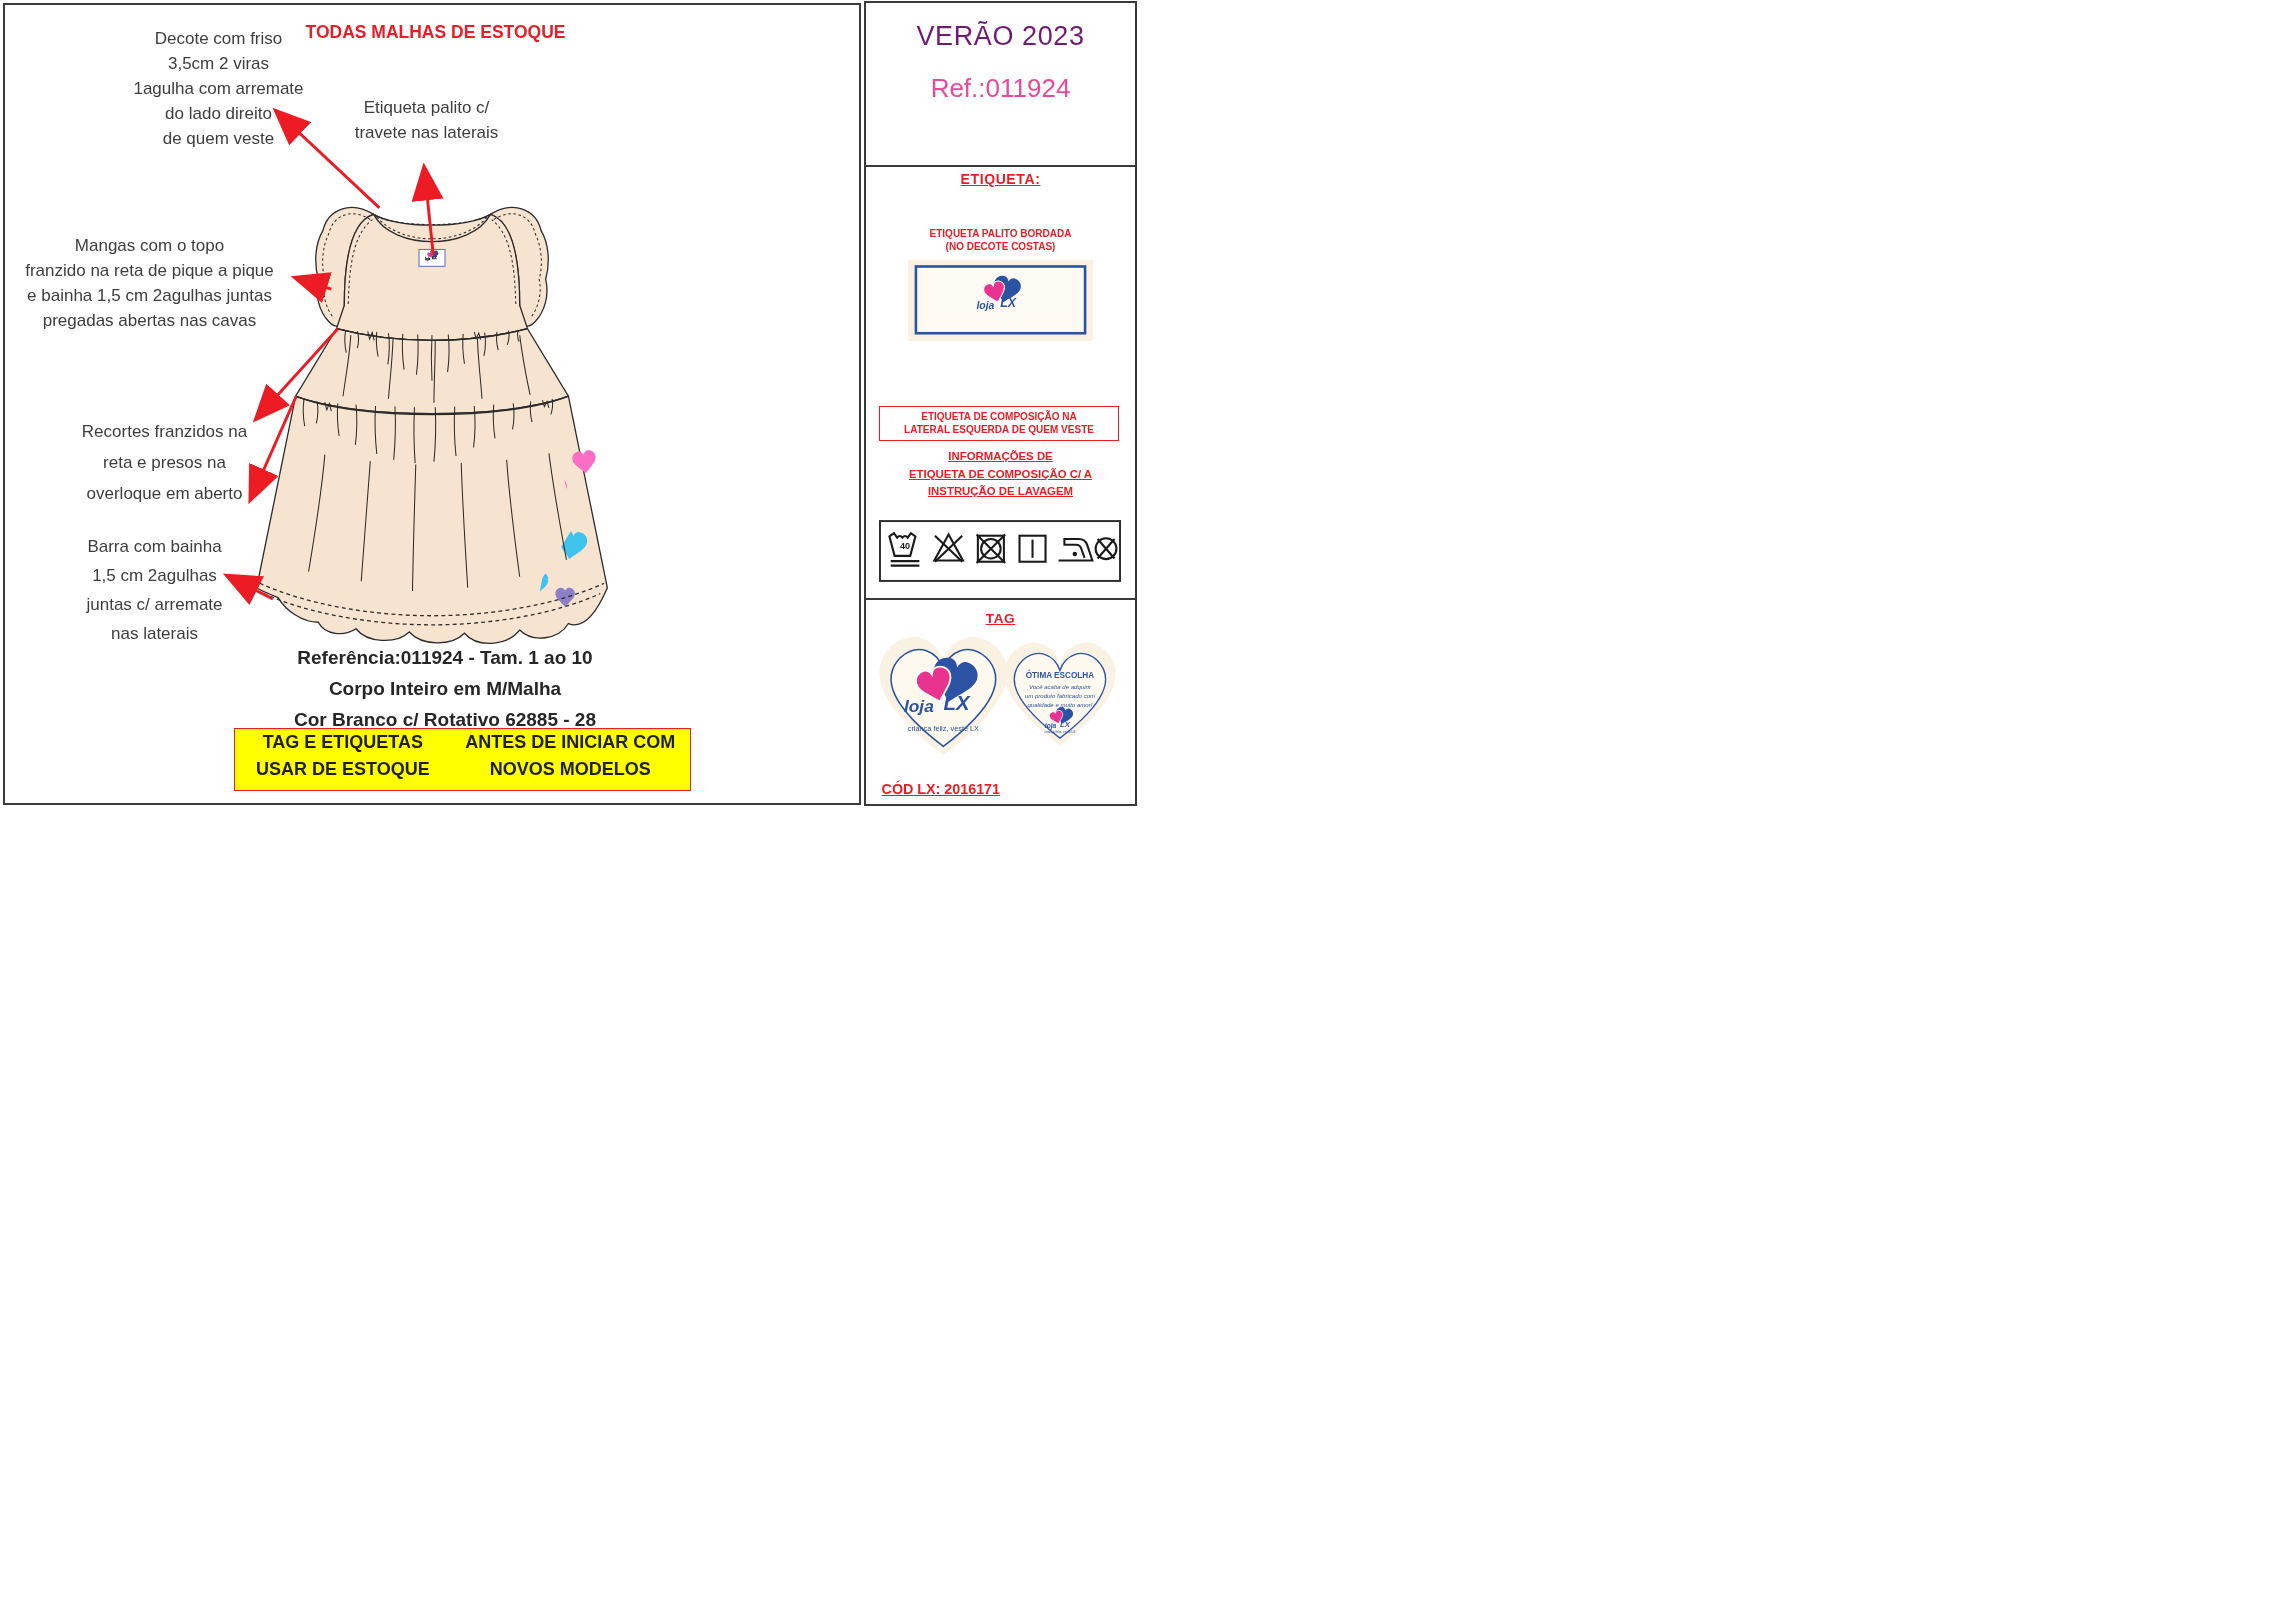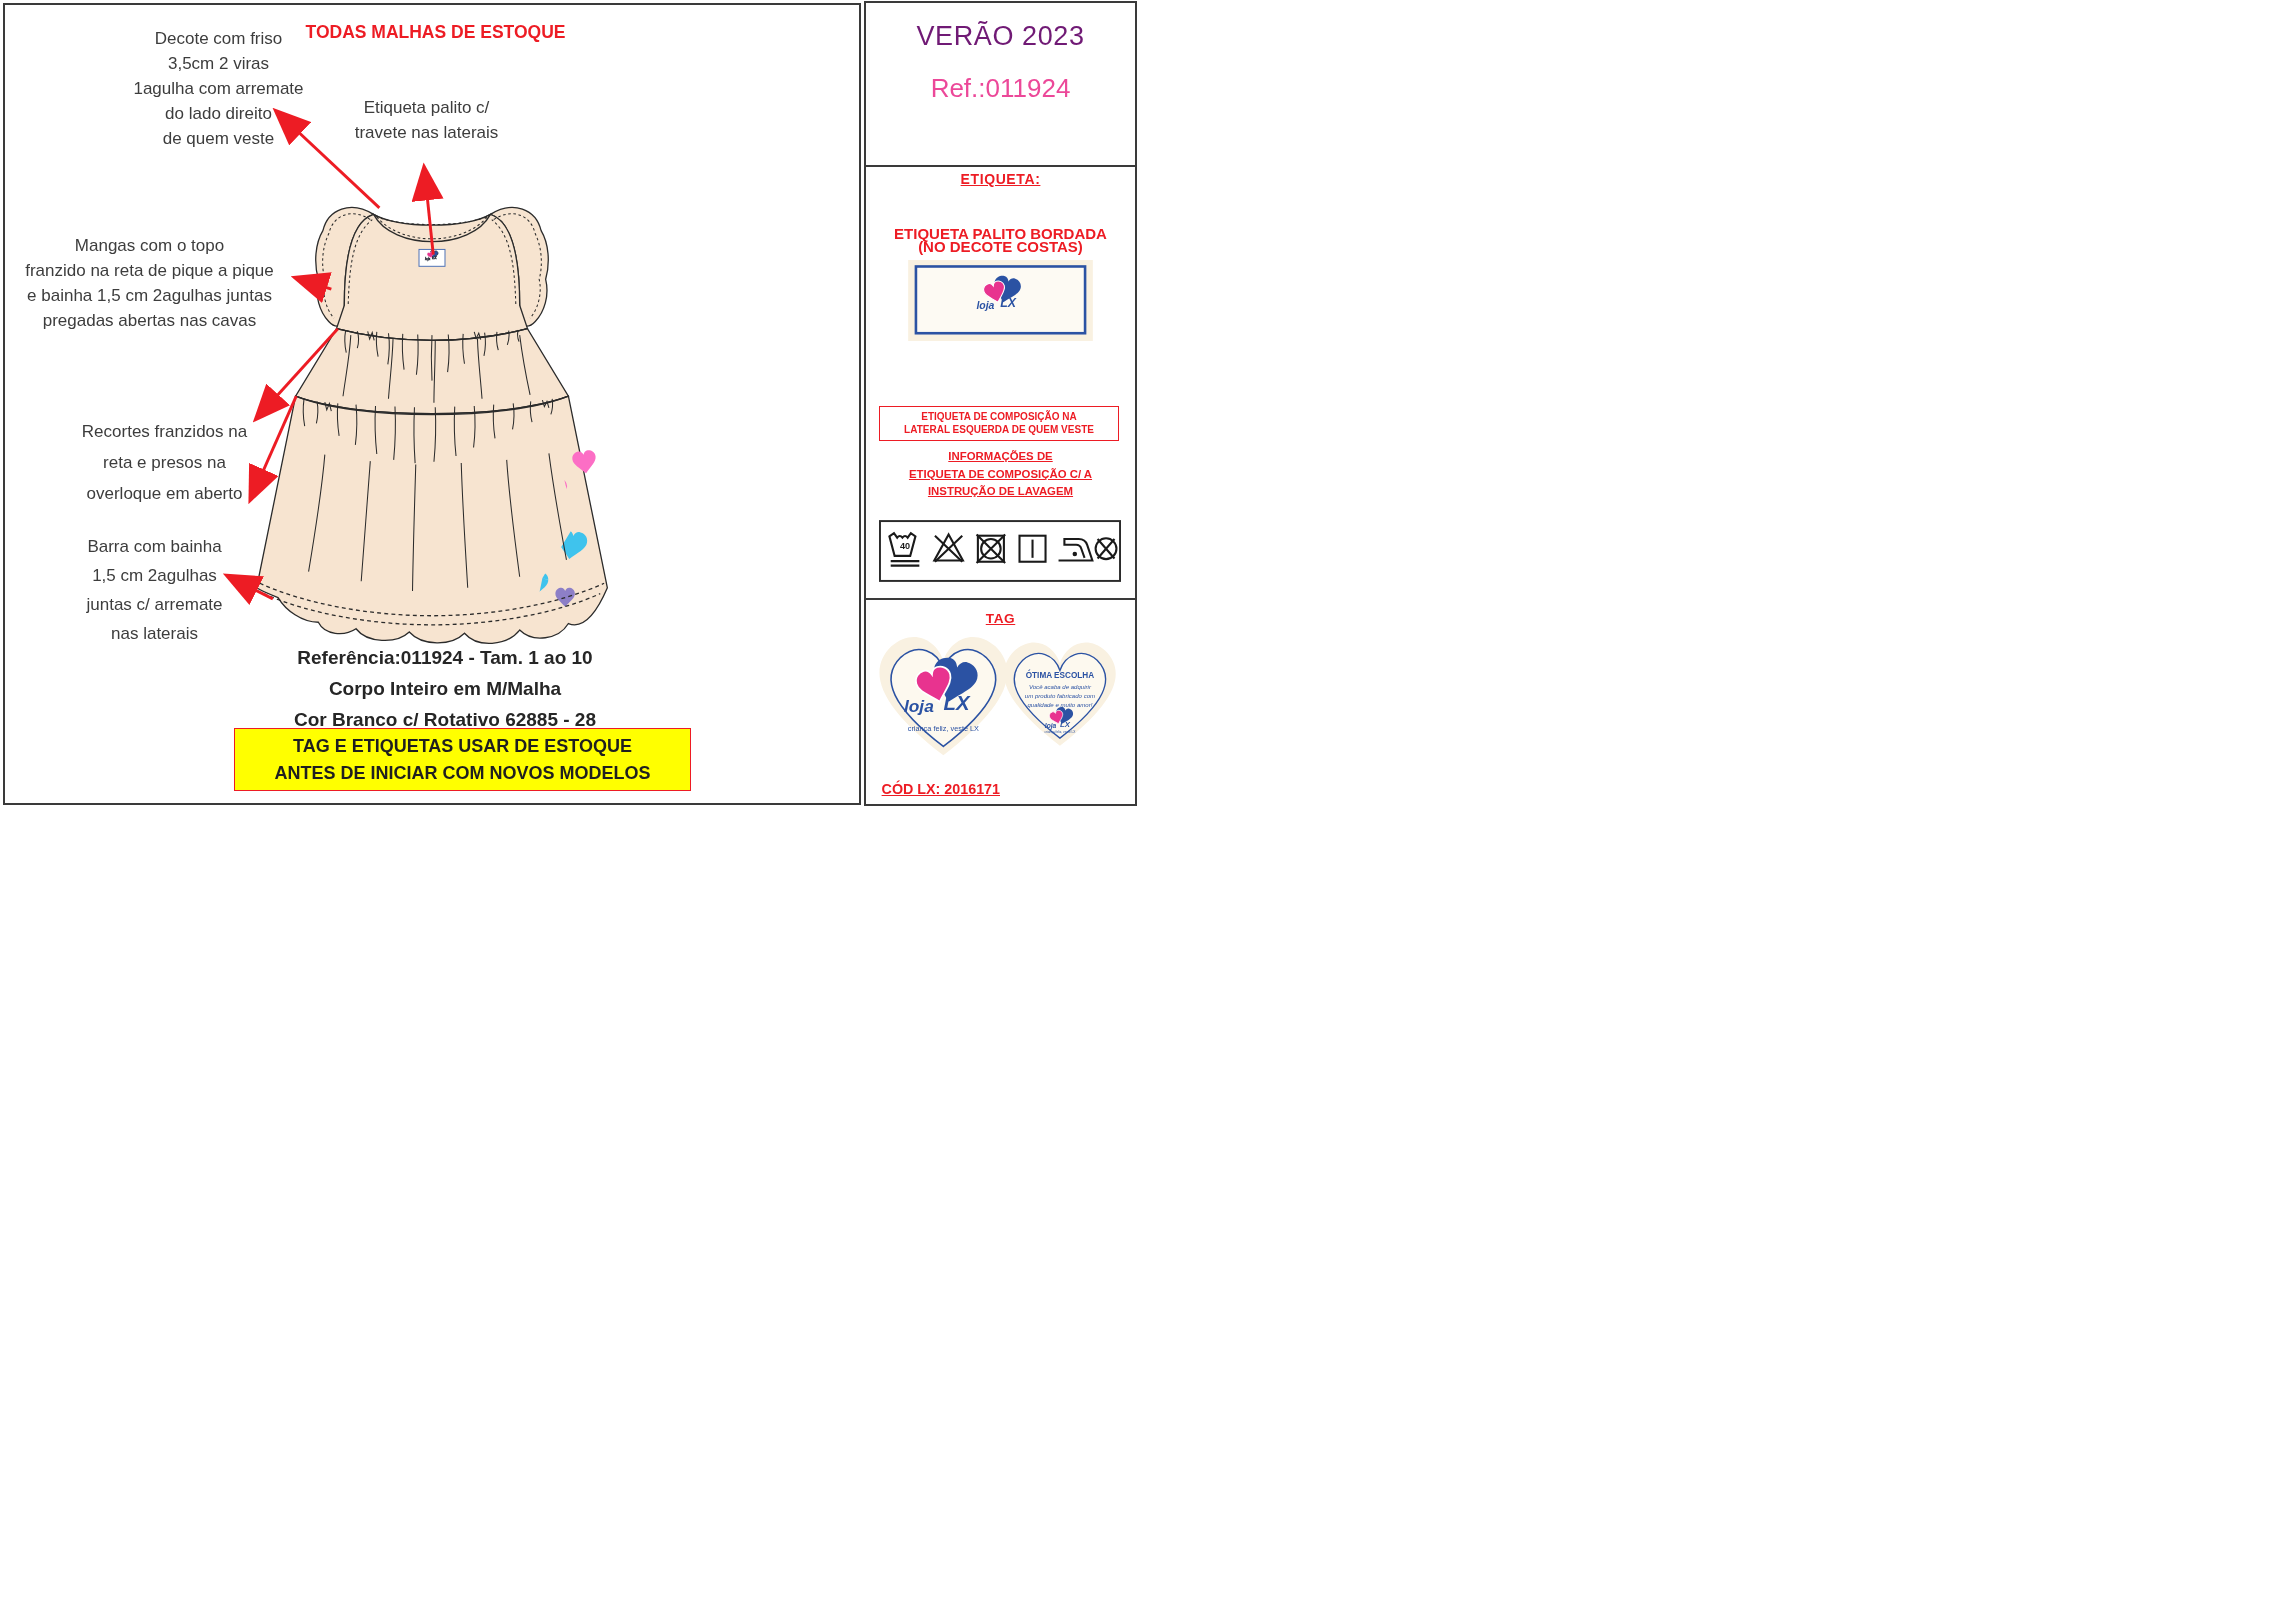--- a/index.html
+++ b/index.html
@@ -11,27 +11,27 @@
   .annot{color:#3d3d3d;font-size:17px;line-height:25px;text-align:center;white-space:nowrap;}
   .b{font-weight:normal;margin-top:30px;}
   #doc-title{left:273px;top:22px;width:325px;text-align:center;font-size:17.5px;font-weight:bold;color:var(--red);}
   #annot-decote{left:108px;top:26px;width:221px;}
   #annot-etiqueta{left:318px;top:95px;width:217px;}
   #annot-mangas{left:6.5px;top:233px;width:286px;line-height:25px;}
   #annot-recortes{left:54px;top:416px;width:221px;line-height:31px;}
   #annot-barra{left:44px;top:532px;width:221px;line-height:29px;}
   #reference-block{left:250px;top:642px;width:390px;text-align:center;font-size:19px;font-weight:bold;color:#262626;line-height:31px;}
   #warning-box{left:234px;top:728px;width:455px;height:61px;background:var(--yellow-box-bg);border:1.9px solid var(--red);
-    display:flex;flex-direction:column;justify-content:center;text-align:center;font-size:18px;font-weight:bold;color:#1f1f1f;line-height:27px;}
+    display:flex;flex-direction:row;justify-content:center;text-align:center;font-size:18px;font-weight:bold;color:#1f1f1f;line-height:27px;}
   
   .side-center{left:0;width:100%;text-align:center;}
   #season{top:18px;font-size:27px;color:#701a75;letter-spacing:0.6px;}
   #side-ref{top:70px;font-size:26px;color:#ec4899;}
   #etiqueta-heading{top:168px;font-size:14px;font-weight:bold;color:var(--red);text-decoration:underline;letter-spacing:0.6px;}
-  #etiqueta-sub{top:225px;font-size:15px;font-weight:bold;color:var(--red);line-height:12.3px;}
+  #etiqueta-sub{top:225px;font-size:10px;font-weight:bold;color:var(--red);line-height:12.3px;}
   #comp-box{left:13px;top:359px;width:238px;border:1.9px solid var(--red);padding:3.2px 0;text-align:center;
     font-size:10px;font-weight:bold;color:var(--red);line-height:13px;margin-top:44px;}
   #info-lines{top:445px;font-size:11.4px;font-weight:bold;color:var(--red);line-height:17.5px;text-decoration:underline;}
   #tag-heading{top:608px;font-size:13.6px;font-weight:bold;color:var(--red);text-decoration:underline;letter-spacing:0.6px;text-align:center;}
   #cod-lx{left:15.6px;top:778px;font-size:14.3px;font-weight:bold;color:var(--red);text-decoration:underline;}
   svg text{font-family:"Liberation Sans", sans-serif;}
 </style>
 </head>
 <body>
 

